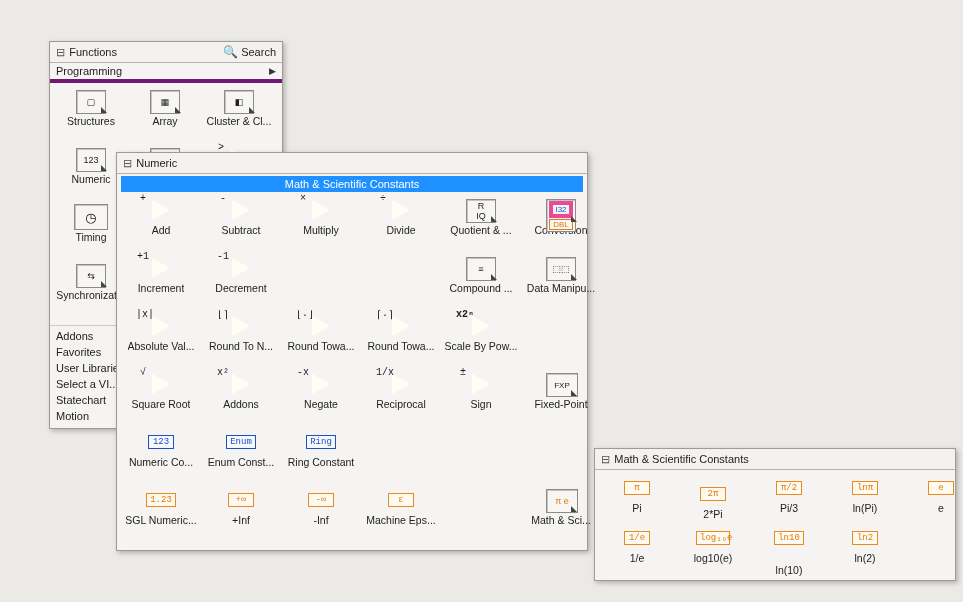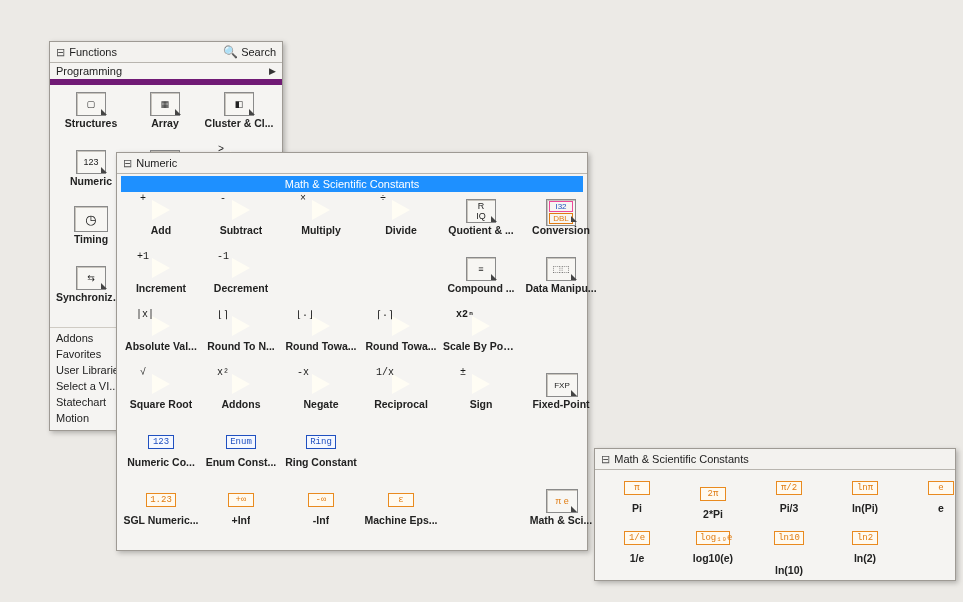--- a/index.html
+++ b/index.html
@@ -30,21 +30,21 @@
   .palette-header .pin-icon {
     font-size: 11px;
     color: #555;
   }
   .palette-title { flex: 0 0 auto; }
   .header-spacer { flex: 1; }
   .search-group { display: flex; align-items: center; gap: 3px; }
   .search-icon { font-size: 12px; }
   .subheader {
     padding: 2px 6px;
-    border-bottom: 6px solid #701a75;
+    border-bottom: 4px solid #701a75;
     display: flex;
     justify-content: space-between;
     align-items: center;
   }
   .subheader .arrow { font-size: 9px; color:#333; }
   .highlight-row {
     background: #1e90ff;
     color: #fff;
     text-align: center;
     font-size: 11px;
@@ -67,21 +67,20 @@
     height: 58px;
     text-align: center;
     cursor: default;
   }
   .cell-label {
     font-size: 10.5px;
     white-space: nowrap;
     overflow: hidden;
     text-overflow: ellipsis;
     max-width: 100%;
-    font-weight: bold;
   }
   .icon-box {
     width: 34px;
     height: 24px;
     display: flex;
     align-items: center;
     justify-content: center;
     margin-bottom: 2px;
   }
   .framed {
@@ -318,21 +317,21 @@
 IQ</div>
             <div class="corner-arrow"></div>
           </div>
         </div>
         <div class="cell-label">Quotient &amp; ...</div>
       </div>
       <div class="cell">
         <div class="icon-box">
           <div class="iconstack">
             <div class="framed" style="padding: 1px 2px; font-size: 8px;">
-              <div style="border:1px solid #ec4899;color:#2050c0;padding:0 2px;margin-bottom:1px;">I32</div>
+              <div style="border:4px solid #ec4899;color:#2050c0;padding:0 2px;margin-bottom:1px;">I32</div>
               <div style="border:1px solid #e07c12;color:#e07c12;padding:0 2px;">DBL</div>
             </div>
             <div class="corner-arrow"></div>
           </div>
         </div>
         <div class="cell-label">Conversion</div>
       </div>
       <div class="cell">
         <div class="icon-box">
           <div style="position: relative;">

